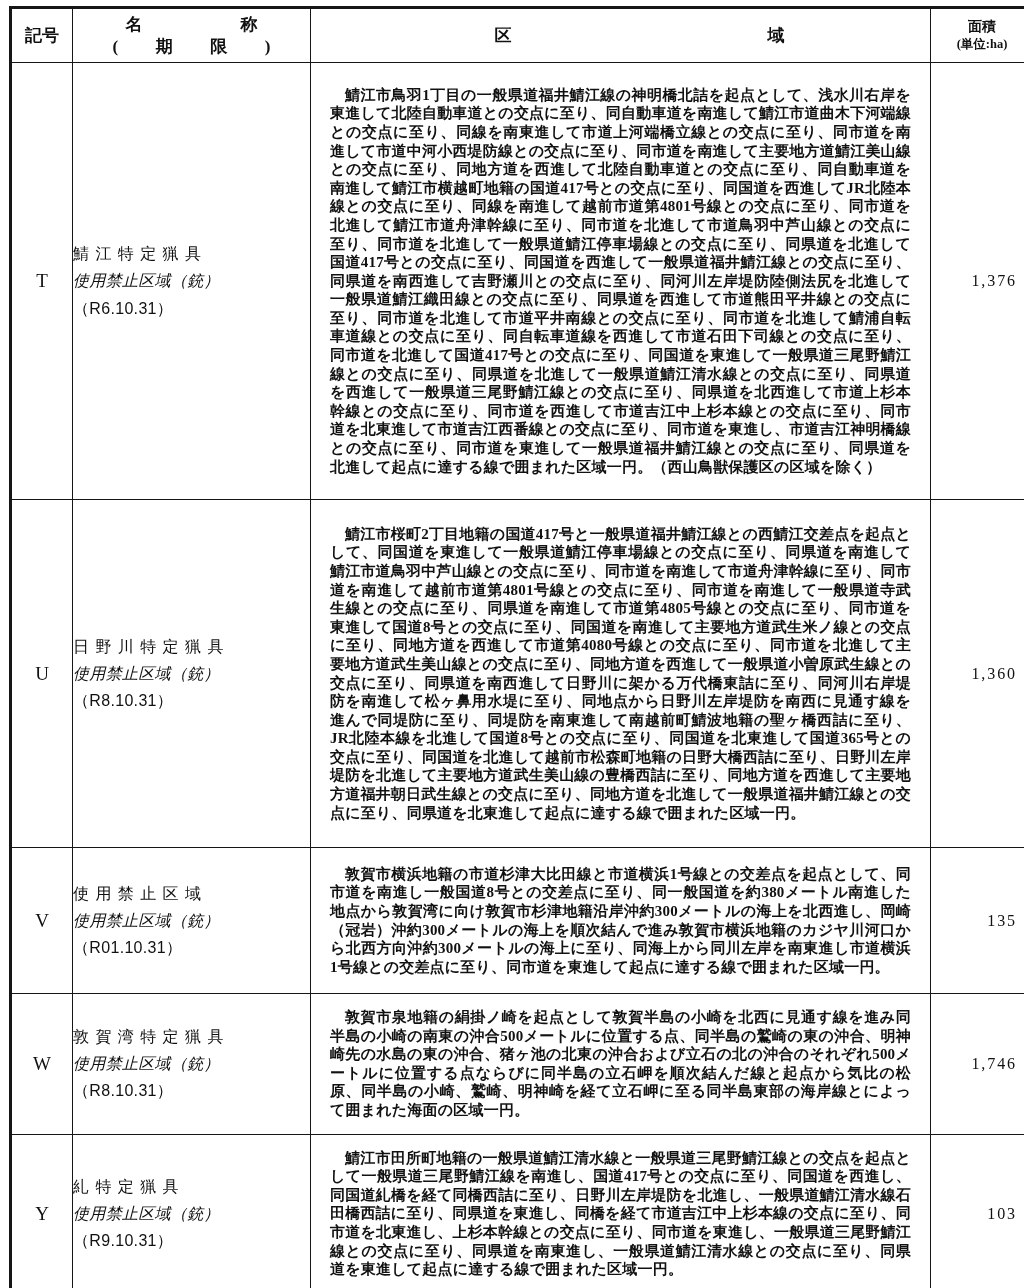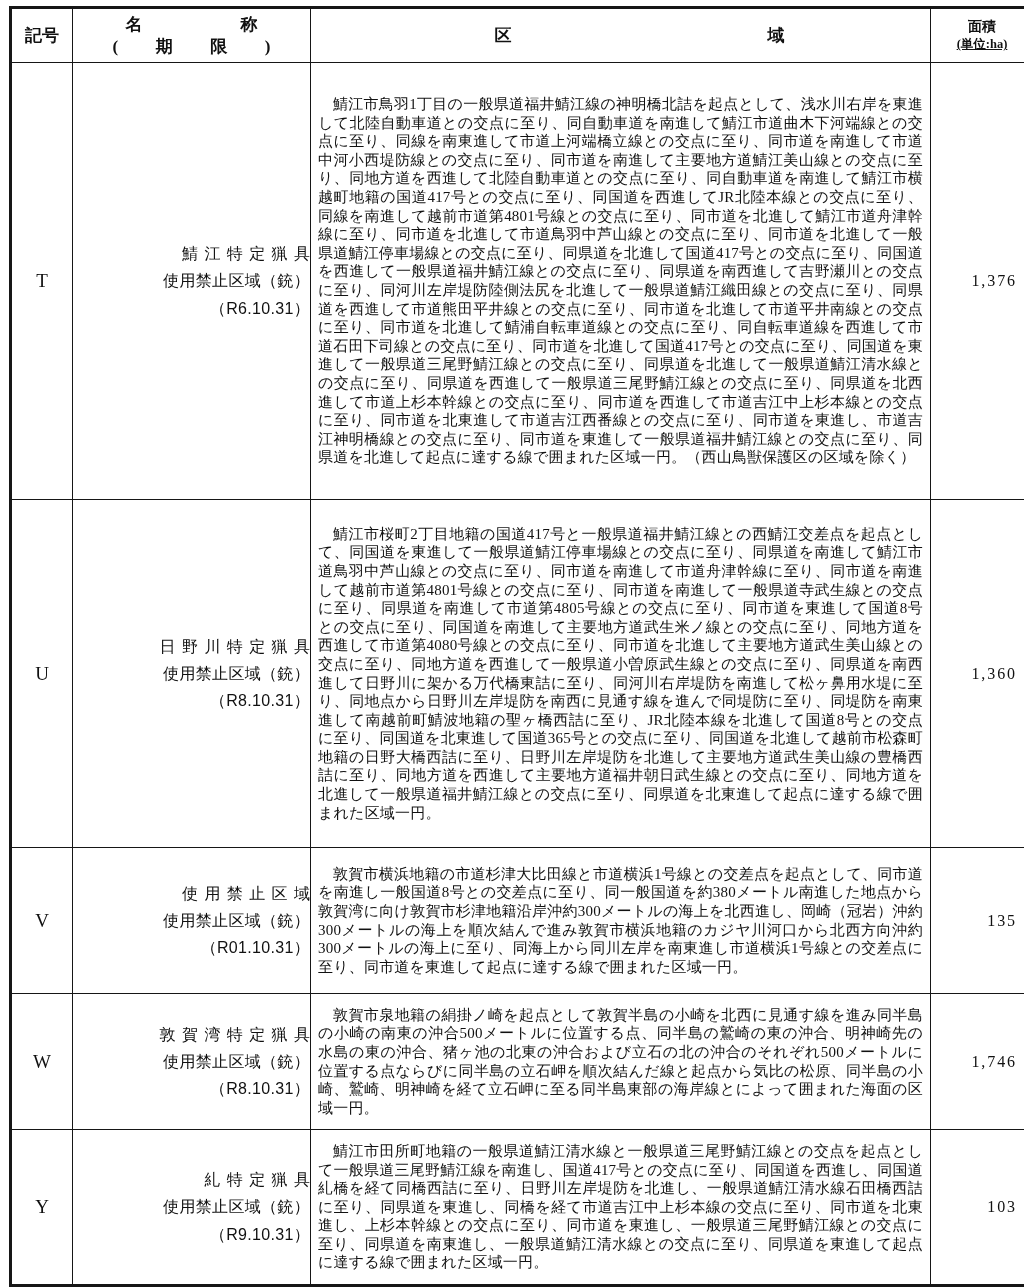--- a/index.html
+++ b/index.html
@@ -38,47 +38,48 @@
   }
   .spread {
     display: inline-block;
     text-align: justify;
     text-align-last: justify;
     white-space: nowrap;
     margin-left: 38px;
   }
   .hdr-name .spread { display: block; margin: 0 auto; }
   .hdr-area { font-size: 14px; }
-  .hdr-area .unit { font-size: 12.5px; font-weight: bold; text-decoration: underline; }
+  .hdr-area .unit { font-size: 12.5px; font-weight: bold; }
 
   td.symbol {
     text-align: center;
     font-size: 19px;
     font-family: "Liberation Serif", "DejaVu Serif", serif;
   }
   td.name {
-    text-align: right;
+    text-align: left;
     font-family: "Liberation Sans", "DejaVu Sans", sans-serif;
     font-size: 16px;
     line-height: 1.7;
   }
   td.name .nm1 { letter-spacing: 0.40em; margin-right: -0.40em; }
-  td.name .nm2 { letter-spacing: 0.02em; }
+  td.name .nm2 { letter-spacing: 0.02em; font-style: italic; }
   td.name .nm3 { letter-spacing: 0.02em; margin-top: 28px; }
   td.desc {
     vertical-align: middle;
   }
   td.desc p {
-    margin: 0;
+    margin: 12px;
     padding: 2px 7px 2px 7px;
     font-size: 15px;
     line-height: 18.6px;
     text-align: justify;
     text-indent: 1em;
     letter-spacing: 0.2px;
+    font-weight: bold;
   }
   td.area {
     text-align: right;
     padding-right: 16px;
     font-size: 16px;
     letter-spacing: 0.12em;
   }
 </style>
 </head>
 <body>

